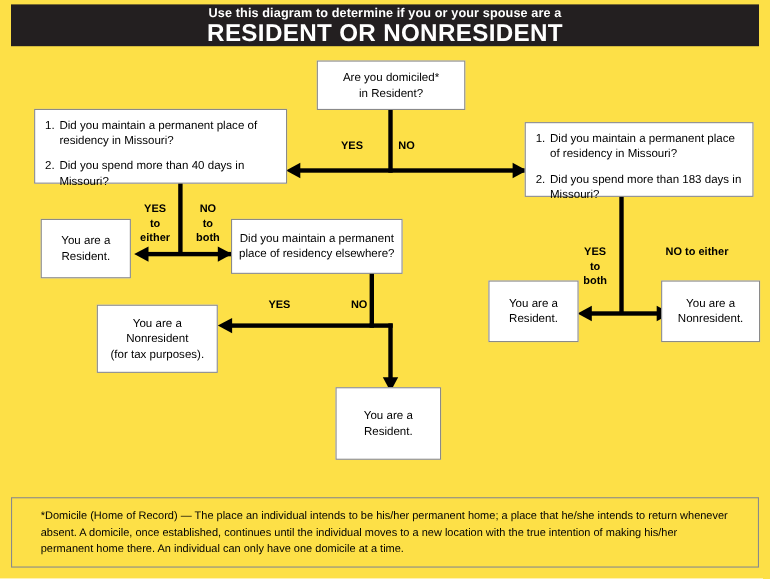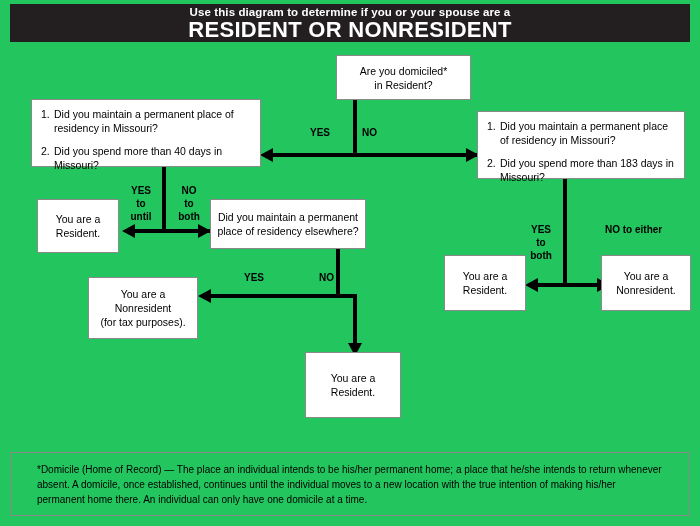--- a/index.html
+++ b/index.html
@@ -7,21 +7,21 @@
     padding: 0;
     background: #ffffff;
   }
   body {
     font-family: "Liberation Sans", sans-serif;
   }
   #page {
     position: relative;
     width: 700px;
     height: 526px;
-    background: #22c55e;
+    background: #fde047;
     overflow: hidden;
   }
 
   
   .banner {
     position: absolute;
     left: 10px;
     top: 4px;
     width: 680px;
     height: 38px;
@@ -139,21 +139,21 @@
 </head>
 <body>
 
 <div id="page">
 
   <div class="banner">
     <div class="banner-line1">Use this diagram to determine if you or your spouse are a</div>
     <div class="banner-line2">RESIDENT OR NONRESIDENT</div>
   </div>
 
-  <div class="box box-center" style="left:288px; top:55px; width:135px; height:45px;margin-left:48px;">
+  <div class="box box-center" style="left:288px; top:55px; width:135px; height:45px;">
     <div>
       <div>Are you domiciled*</div>
       <div>in Resident?</div>
     </div>
   </div>
 
   <div class="vline" style="left:353px; top:100px; height:57px;"></div>
 
   <div class="hline" style="left:272px; top:153px; width:206px;"></div>
   <div class="arrow arrow-left" style="left:260px; top:148px;"></div>
@@ -186,21 +186,21 @@
 
   <div class="vline" style="left:162px; top:167px; height:64px;"></div>
 
   <div class="hline" style="left:134px; top:229px; width:76px;"></div>
   <div class="arrow arrow-left" style="left:122px; top:224px;"></div>
   <div class="arrow arrow-right" style="left:198px; top:224px;"></div>
 
   <div class="elabel stack" style="left:119px; top:184px; width:44px;">
     <div>YES</div>
     <div>to</div>
-    <div>until</div>
+    <div>either</div>
   </div>
   <div class="elabel stack" style="left:168px; top:184px; width:42px;">
     <div>NO</div>
     <div>to</div>
     <div>both</div>
   </div>
 
   <div class="box box-center" style="left:37px; top:199px; width:82px; height:54px;">
     <div>
       <div>You are a</div>

